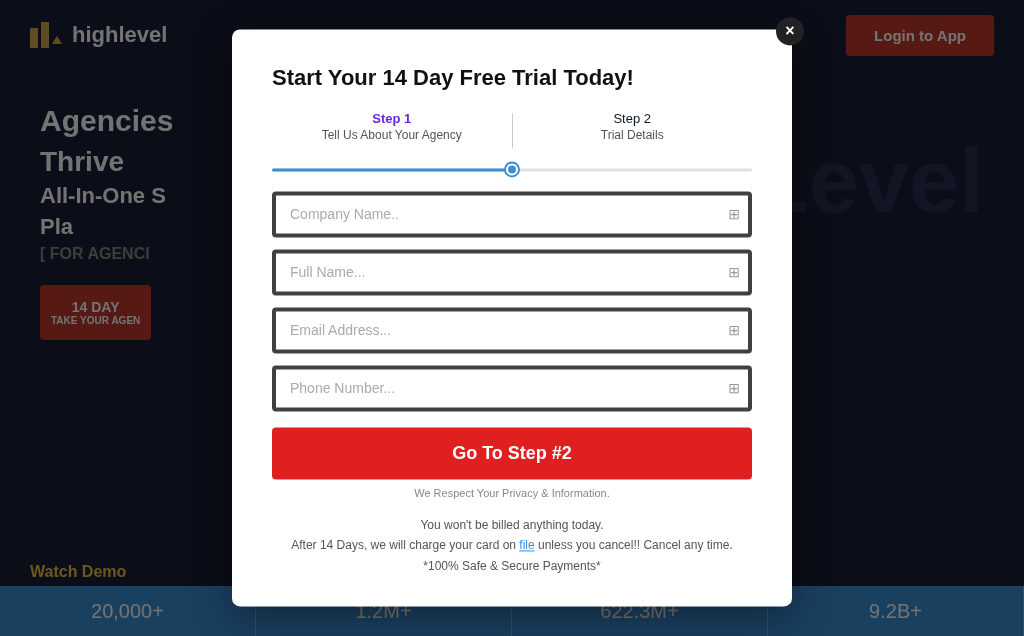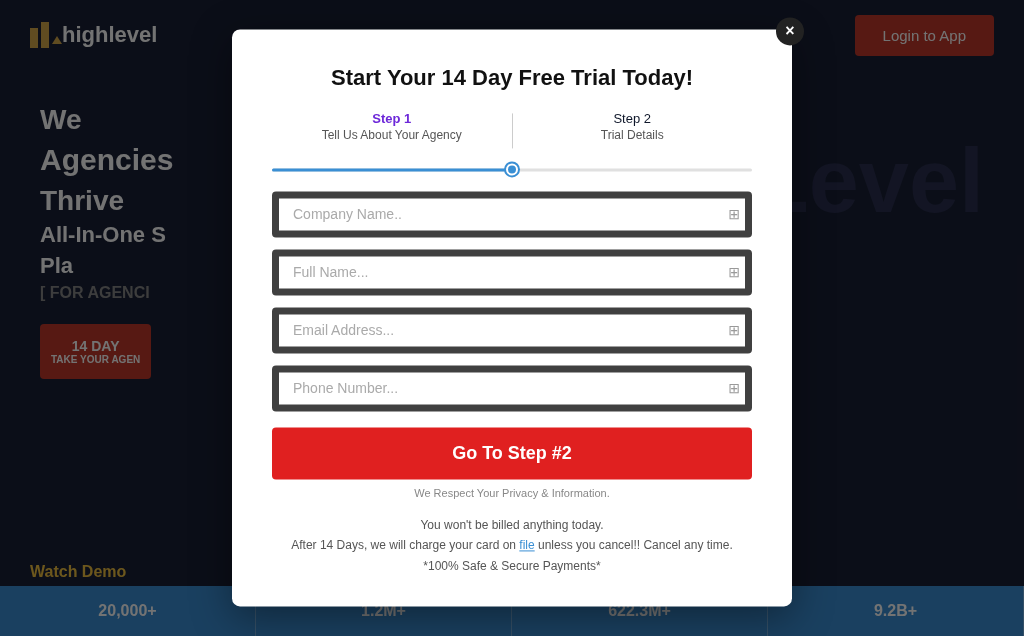--- a/index.html
+++ b/index.html
@@ -27,20 +27,21 @@
       background: #1a2035;
       display: flex;
       align-items: center;
       justify-content: space-between;
       padding: 0 30px;
       z-index: 1;
     }
 
     .logo-area {
       display: flex;
+      gap: 10px;
     }
 
     .logo-icon {
       display: flex;
       gap: 3px;
       align-items: flex-end;
     }
 
     .logo-bar {
       width: 8px;
@@ -64,21 +65,21 @@
       font-size: 22px;
       font-weight: 600;
     }
 
     .login-btn {
       background: #c0392b;
       color: #fff;
       border: none;
       padding: 12px 28px;
       font-size: 15px;
-      font-weight: 400;
+      font-weight: 700;
       border-radius: 4px;
       cursor: pointer;
     }
 
     
     .bg-content {
       position: absolute;
       top: 70px;
       left: 0;
       right: 0;
@@ -132,22 +133,22 @@
       display: flex;
       z-index: 1;
     }
 
     .bg-stat {
       flex: 1;
       display: flex;
       align-items: center;
       justify-content: center;
       color: #fff;
-      font-size: 16px;
-      font-weight: 700;
+      font-size: 20px;
+      font-weight: 400;
       border-right: 1px solid rgba(255,255,255,0.3);
     }
 
     
     .watch-demo {
       position: absolute;
       bottom: 55px;
       left: 30px;
       color: #f0c040;
       font-size: 16px;
@@ -190,21 +191,20 @@
       font-size: 16px;
       font-weight: 700;
       cursor: pointer;
       display: flex;
       align-items: center;
       justify-content: center;
       line-height: 1;
     }
 
     .modal-title {
-      text-align: center;
       font-size: 22px;
       font-weight: 800;
       color: #111;
       margin-bottom: 20px;
     }
 
     
     .steps-container {
       display: flex;
       align-items: flex-start;
@@ -269,21 +269,21 @@
 
     
     .form-field {
       position: relative;
       margin-bottom: 12px;
     }
 
     .form-input {
       width: 100%;
       height: 46px;
-      border: 7px solid #404040;
+      border: 4px solid #404040;
       border-radius: 4px;
       padding: 0 40px 0 14px;
       font-size: 14px;
       color: #333;
       outline: none;
     }
 
     .form-input::placeholder {
       color: #aaa;
     }
@@ -343,21 +343,20 @@
       <div class="logo-bar"></div>
       <div class="logo-arrow"></div>
     </div>
     <span class="logo-text">highlevel</span>
   </div>
   <button class="login-btn">Login to App</button>
 </nav>
 
 <div class="bg-content">
   <div class="bg-headline">
-    <div>We</div>
     <div style="color:#fff; font-size:30px;">Agencies</div>
     <div>Thrive</div>
     <div style="font-size:22px;">All-In-One S</div>
     <div style="font-size:22px;">Pla</div>
     <div style="font-size:16px; color:#888;">[ FOR AGENCI</div>
   </div>
   <button class="bg-cta-btn">
     <div>14 DAY</div>
     <div style="font-size:10px;">TAKE YOUR AGEN</div>
   </button>

